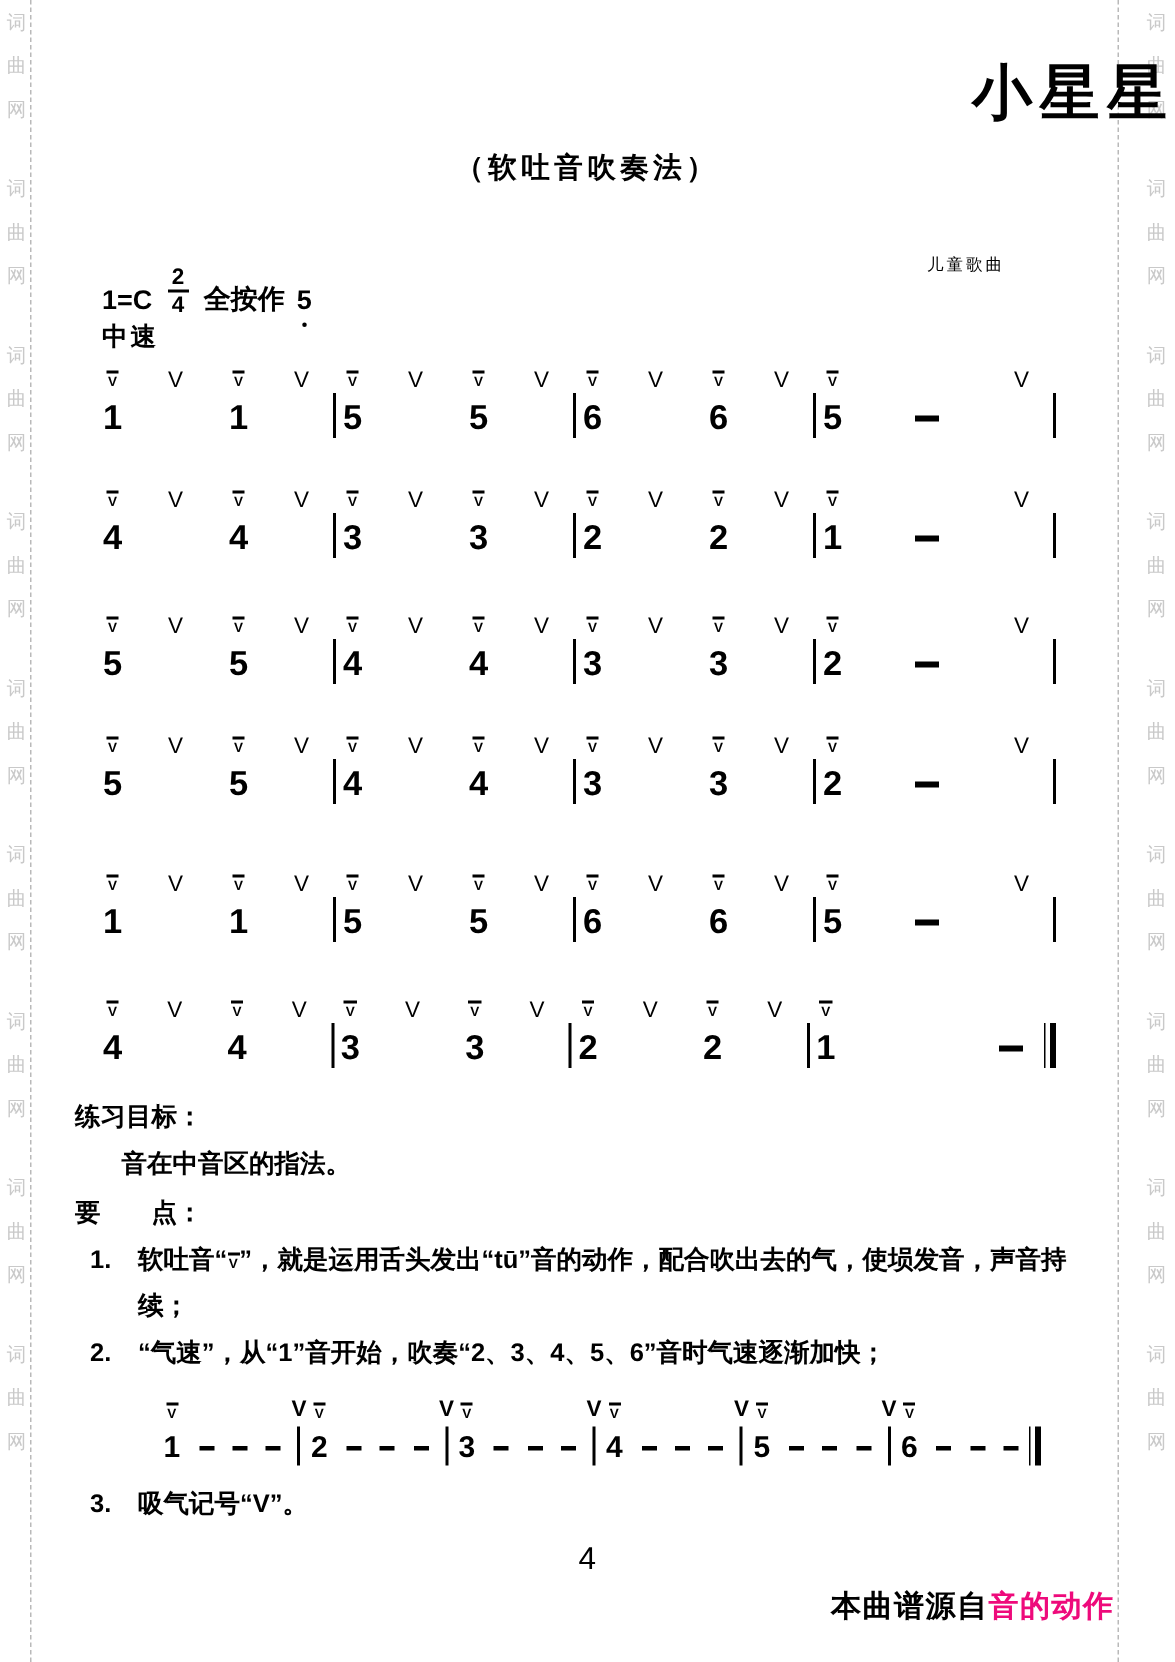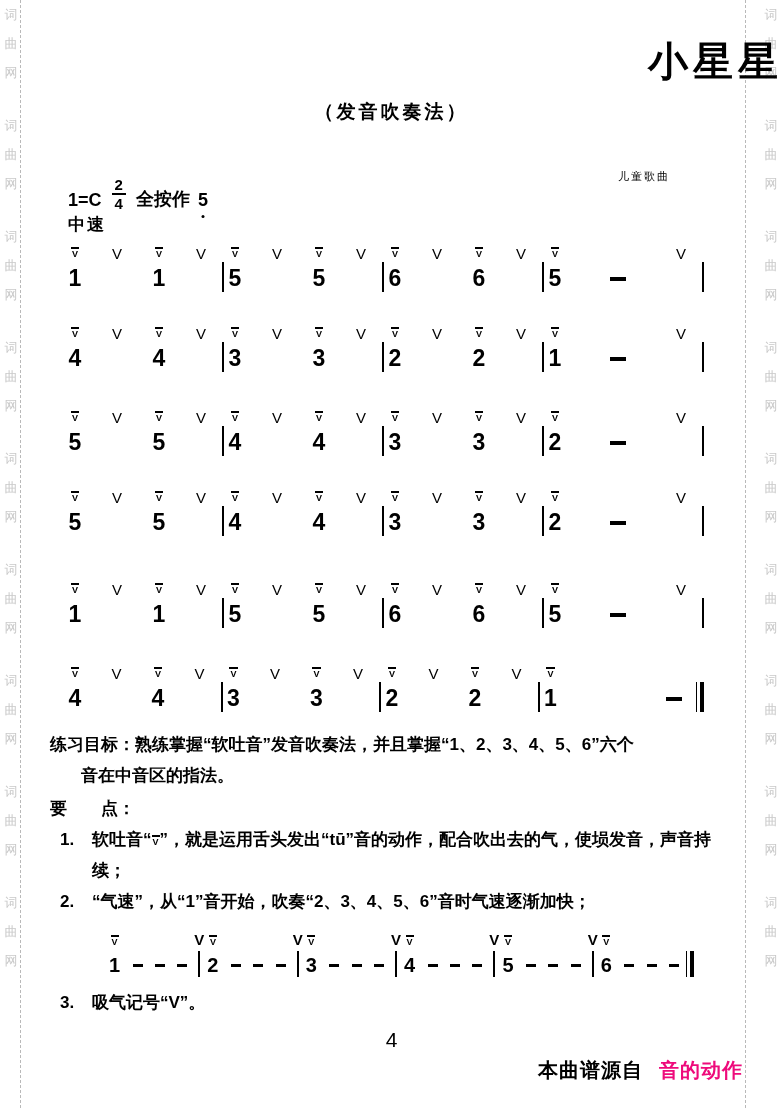--- a/index.html
+++ b/index.html
@@ -68,21 +68,21 @@
   #exercise{margin:16px 0 10px 56px;width:588px;}
   .exercise .measure{padding:0 7px 0 3px;}
   .exercise .glyph{height:24px;font-size:20px;line-height:24px;}
   .exercise .dashbar{width:10px;height:3px;}
   .exercise .bar{height:26px;}
   .exercise .final-bars .thin,.exercise .final-bars .thick{height:26px;}
   .exercise .cell{min-width:10px;}
 
   
   .page-num{position:absolute;top:1028px;left:0;right:0;text-align:center;font-size:21px;}
-  .footer-line{position:absolute;top:1057px;right:40px;display:flex;gap:16px;
+  .footer-line{position:absolute;top:1057px;right:40px;display:flex;
     font-size:20px;font-weight:bold;letter-spacing:1px;}
 </style>
 </head>
 <body>
 
 <div class="wm-col wm-left" id="wm-left" style="color: rgb(201, 201, 201);">
     <span class="wm-char">词</span>
     <span class="wm-char">曲</span>
     <span class="wm-char group-end">网</span>
     <span class="wm-char">词</span>
@@ -136,21 +136,21 @@
     <span class="wm-char group-end">网</span>
     <span class="wm-char">词</span>
     <span class="wm-char">曲</span>
     <span class="wm-char group-end">网</span>
     <span class="wm-char">词</span>
     <span class="wm-char">曲</span>
     <span class="wm-char group-end">网</span>
   </div>
 
 <div class="title">小星星</div>
-<div class="subtitle">（发音吹奏法）</div>
+<div class="subtitle">（软吐音吹奏法）</div>
 <div class="genre">儿童歌曲</div>
 
 <div class="keyline">
   <span>1=C</span>
   <span class="fraction">
     <span class="num">2</span>
     <span class="den">4</span>
   </span>
   <span>全按作</span>
   <span class="low-note"><span>5</span><span class="low-dot"></span></span>
@@ -849,21 +849,20 @@
           <div class="thin"></div>
           <div class="thick"></div>
         </div>
       </div>
     </div>
   </div>
 
 <div id="notes">
   <div class="goal-row">
     <span class="goal-label">练习目标：</span>
-    <span>熟练掌握“软吐音”发音吹奏法，并且掌握“1、2、3、4、5、6”六个</span>
   </div>
   <div class="goal-cont">音在中音区的指法。</div>
   <div class="points-label">要　　点：</div>
 
   <div class="point">
     <span class="pt-num">1.</span>
     <span class="pt-text"><span>软吐音“</span><span class="soft-sym" id="inline-soft">V</span><span>”，就是运用舌头发出“tū”音的动作，配合吹出去的气，使埙发音，声音持续；</span></span>
   </div>
 
   <div class="point">

